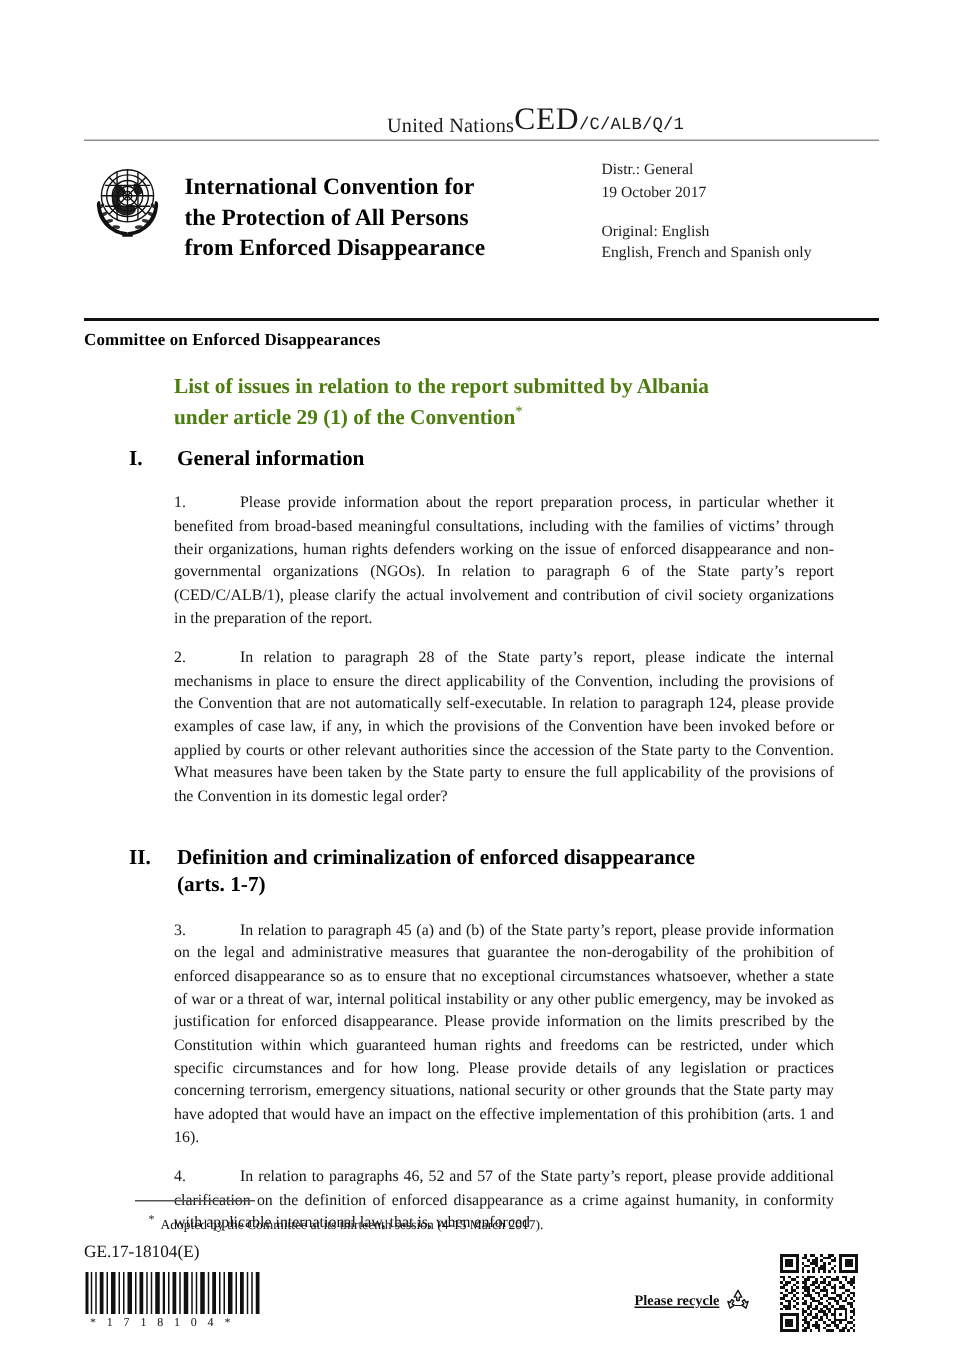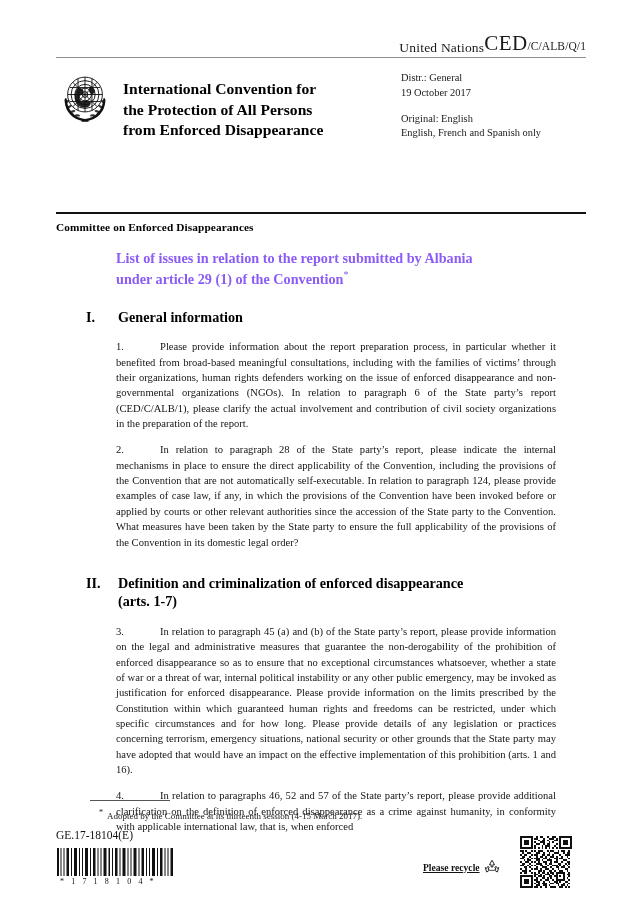--- a/index.html
+++ b/index.html
@@ -27,42 +27,44 @@
   
   .masthead {
     position: absolute;
     left: 56px;
     top: 28px;
     width: 530px;
   }
   .masthead-top {
     display: flex;
     align-items: flex-end;
-    justify-content: flex-end;
+    justify-content: center;
     height: 26px;
+    margin-top: 36px;
   }
   .un-label {
     font-size: 13.5px;
     letter-spacing: .2px;
     padding-left: 72px;
     line-height: 1;
     color: #1a1a1a;
   }
   .symbol {
     line-height: 1;
     white-space: nowrap;
     color: #1a1a1a;
   }
   .symbol .sym-main {
     font-size: 21px;
     letter-spacing: .4px;
   }
   .symbol .sym-sub {
     font-size: 11.5px;
     letter-spacing: .1px;
+    font-family: Liberation Mono, monospace;
   }
   .rule-thin {
     border: 0;
     border-top: 1.3px solid #8d8d8d;
     margin: 3px 0 0 0;
     height: 0;
   }
 
   .masthead-body {
     display: flex;
@@ -121,22 +123,22 @@
   .content {
     position: absolute;
     left: 116px;
     top: 249px;
     width: 440px;
   }
   .doc-title {
     font-weight: bold;
     font-size: 14.2px;
     line-height: 1.34;
-    color: #8b5cf6;
-    margin-bottom: 19px;
+    color: #4d7c0f;
+    margin-bottom: 8px;
   }
   .doc-title .fn-star {
     font-size: 10px;
     vertical-align: super;
     font-weight: normal;
   }
 
   .sec-head {
     display: flex;
     font-weight: bold;

